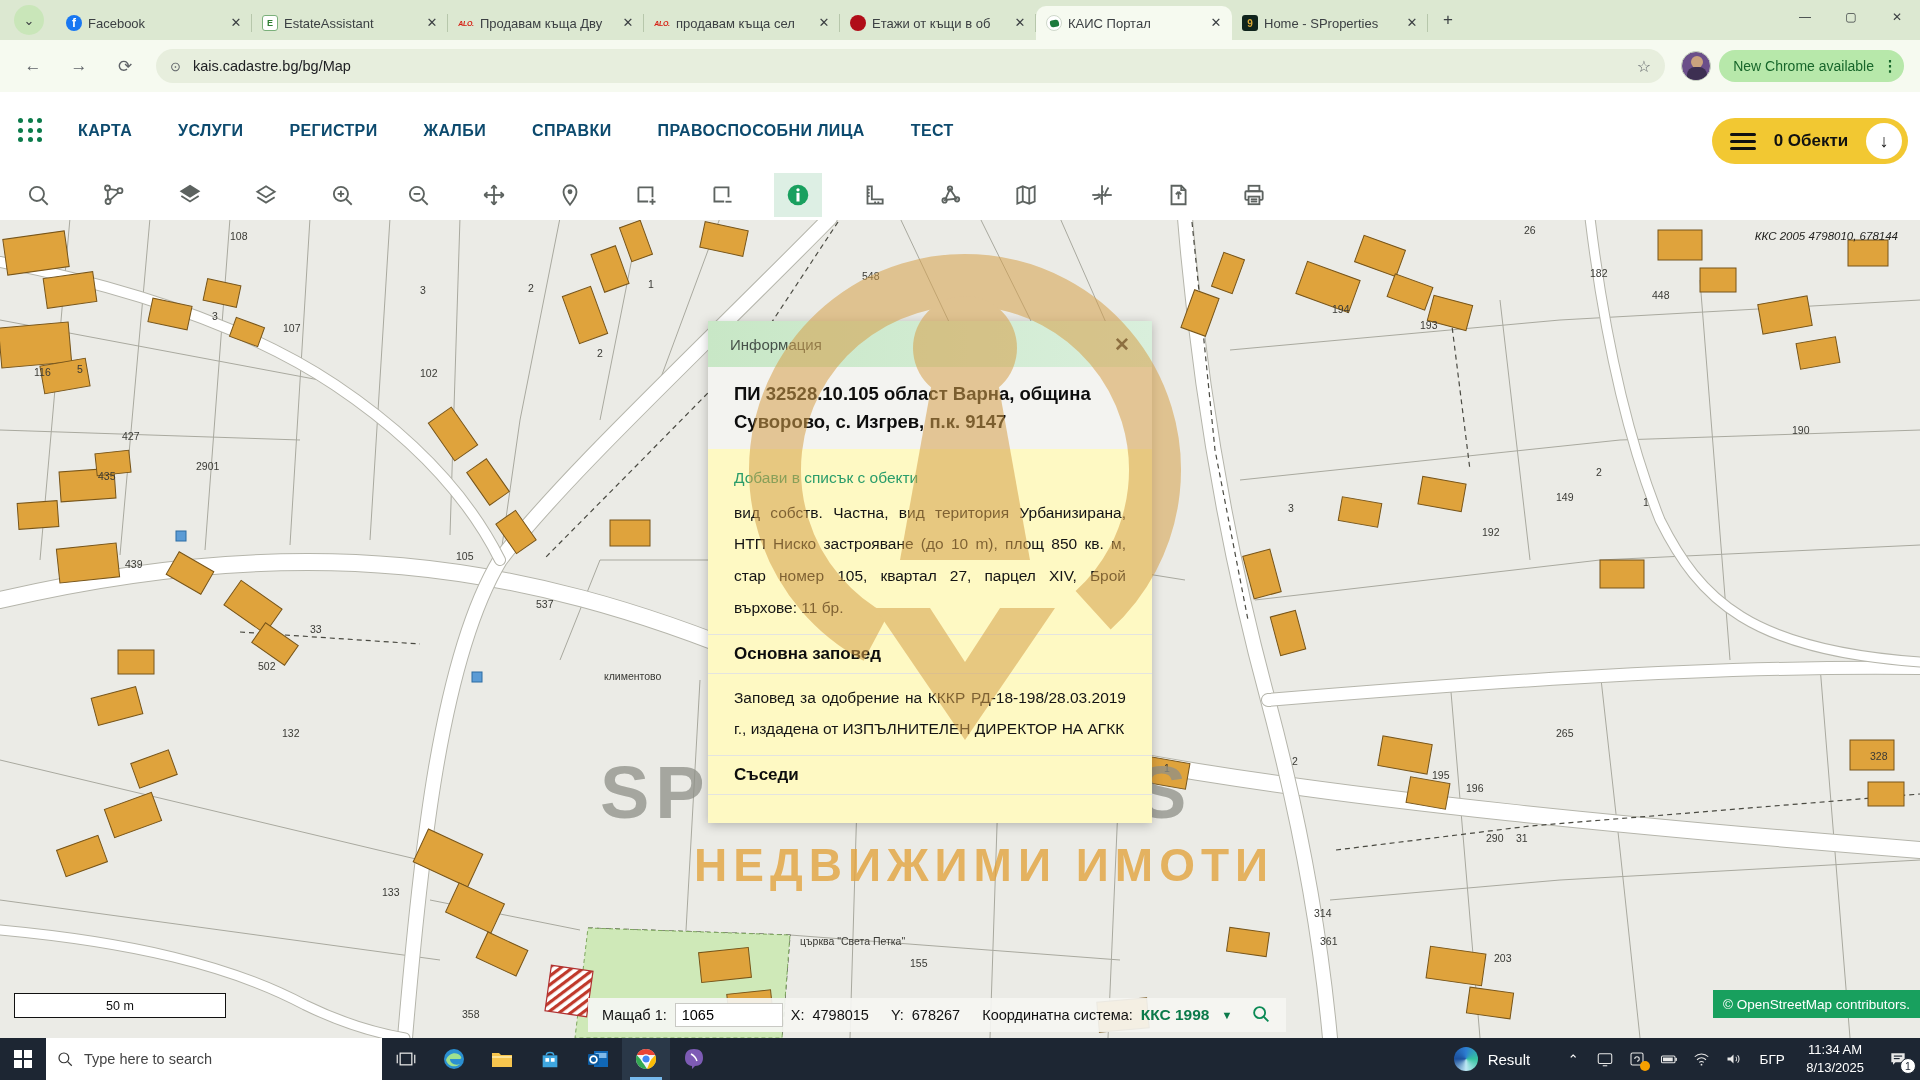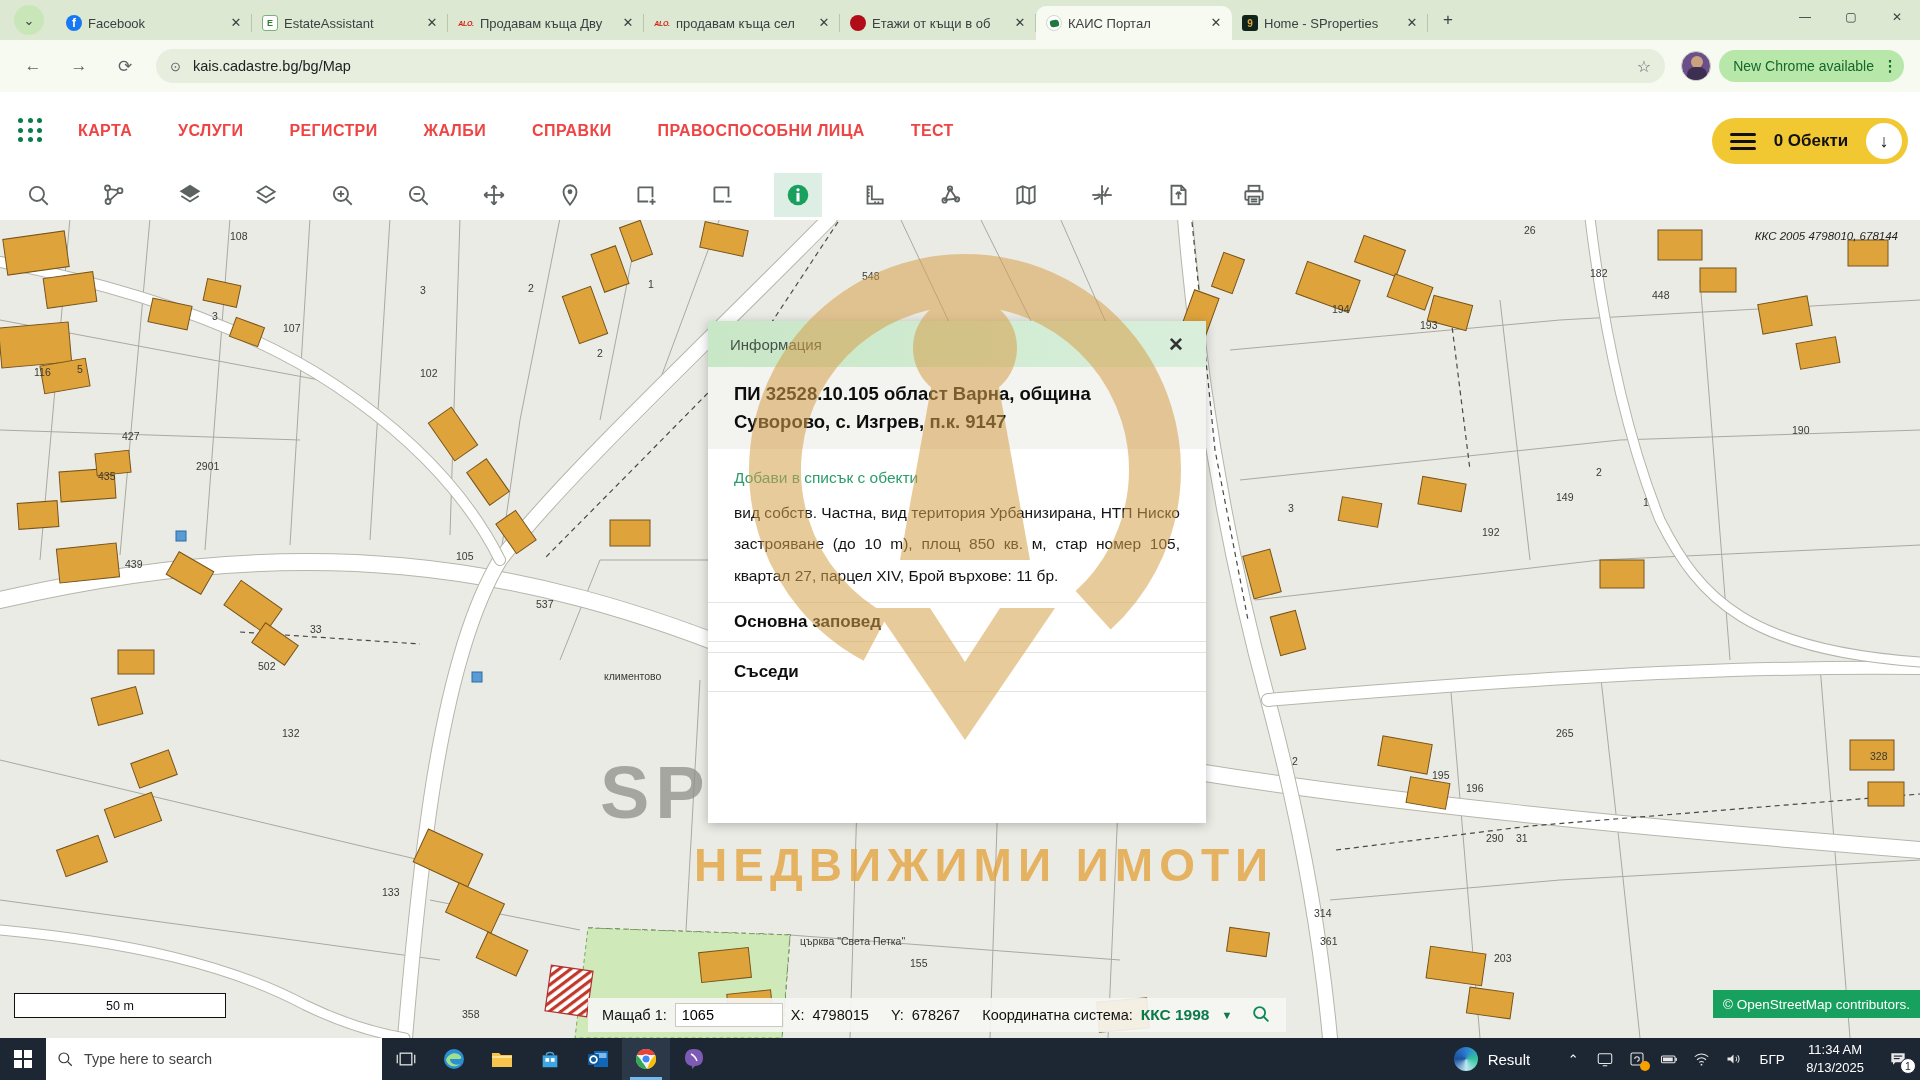--- a/index.html
+++ b/index.html
@@ -32,40 +32,40 @@
   .avatar { width:30px; height:30px; border-radius:50%; background:#6b4f8a; margin:0 8px; overflow:hidden; position:relative; border:1px solid #c9d6c0; }
   .avatar:before { content:""; position:absolute; left:9px; top:4px; width:12px; height:12px; border-radius:50%; background:#caa27e; }
   .avatar:after { content:""; position:absolute; left:5px; top:15px; width:20px; height:14px; border-radius:8px 8px 0 0; background:#3d2f52; }
   .update-pill { height:32px; background:#b7e8aa; border-radius:16px; display:flex; align-items:center; padding:0 6px 0 14px; color:#17662a; font-size:14px; margin-right:6px; white-space:nowrap; }
   .update-pill .dots { color:#17662a; font-size:15px; font-weight:bold; margin-left:8px; letter-spacing:0; width:16px; text-align:center; }
   
   .navbar { height:78px; background:#fff; display:flex; align-items:center; padding:0 18px; position:relative; }
   .grid-ico { width:26px; height:26px; display:grid; grid-template-columns:repeat(3,1fr); gap:3px; margin-right:34px; }
   .grid-ico i { width:5px; height:5px; border-radius:50%; background:#0b7a4a; }
   .menu { display:flex; gap:46px; align-items:center; }
-  .menu-item { color:#ef4444; font-weight:bold; font-size:16px; letter-spacing:.4px; white-space:nowrap; }
+  .menu-item { color:#0c4a6e; font-weight:bold; font-size:16px; letter-spacing:.4px; white-space:nowrap; }
   .objects-pill { position:absolute; right:12px; top:26px; height:46px; min-width:196px; background:#f2c832; border-radius:23px; display:flex; align-items:center; padding:0 6px 0 18px; }
   .objects-pill .burger { width:26px; display:flex; flex-direction:column; gap:4px; }
   .objects-pill .burger i { height:3px; background:#111; border-radius:2px; }
   .objects-pill .obj-label { font-weight:bold; font-size:17px; color:#111; flex:1; text-align:center; }
   .objects-pill .dl { width:36px; height:36px; background:#fff; border-radius:50%; display:flex; align-items:center; justify-content:center; font-size:18px; color:#111; }
   
   .toolbar { height:50px; background:#fff; display:flex; align-items:center; padding-left:14px; }
   .tool { width:48px; height:44px; display:flex; align-items:center; justify-content:center; margin-right:28px; }
   .tool svg { stroke:#5d6360; fill:none; stroke-width:1.7; }
   .tool.active { background:#ddefe4; }
   
   .map { position:relative; width:1920px; height:818px; background:#ebebe6; overflow:hidden; }
   .map svg.base { position:absolute; left:0; top:0; z-index:1; }
   .wm-latin { position:absolute; left:600px; top:530px; z-index:4; font-size:74px; font-weight:bold; color:#8e9088; opacity:.75; letter-spacing:6px; }
   .wm-cyr { position:absolute; left:694px; top:618px; z-index:6; font-size:46px; font-weight:bold; color:#e3a43f; opacity:.8; letter-spacing:6px; white-space:nowrap; }
   .wm-keyhole { position:absolute; left:700px; top:0px; z-index:40; pointer-events:none; opacity:.55; }
   .corner-label { position:absolute; right:22px; top:10px; z-index:10; font-size:11.5px; color:#22221f;font-style:italic; }
   
-  .popup { position:absolute; left:708px; top:101px; width:498px; height:502px; background:#ffffff; z-index:20; box-shadow:0 2px 10px rgba(0,0,0,.25); display:flex; flex-direction:column; }
+  .popup { position:absolute; left:708px; top:101px; width:444px; height:502px; background:#fef9c3; z-index:20; box-shadow:0 2px 10px rgba(0,0,0,.25); display:flex; flex-direction:column; }
   .popup-head { height:46px; background:linear-gradient(90deg,#c8e7c6,#d9efdc); display:flex; align-items:center; padding:0 22px; flex:none; }
   .popup-head .ph-title { color:#47524a; font-size:15px; flex:1; }
   .popup-head .ph-close { color:#333; font-size:19px; font-weight:bold; }
   .popup-title { background:#f3f3f0; padding:13px 26px; font-weight:bold; font-size:18.5px; line-height:1.5; color:#0d0d0d; }
   .popup-body { padding:8px 26px 0; }
   .add-link { color:#2a9d6a; font-size:15.5px; margin:12px 0 10px; display:inline-block; }
   .p-par { font-size:15.5px; color:#141414; text-align:justify; line-height:2.05; }
   .p-sec { margin:10px -26px 0; padding:9px 26px; font-weight:bold; font-size:17px; color:#0d0d0d; border-top:1px solid #e4e4e0; border-bottom:1px solid #e4e4e0; }
   .p-neigh { font-size:16px; color:#54544e; line-height:1.9; margin-top:10px; }
   
@@ -506,20 +506,21 @@
   <div class="popup">
     <div class="popup-head">
       <span class="ph-title">Информация</span>
       <span class="ph-close">✕</span>
     </div>
     <div class="popup-title">ПИ 32528.10.105 област Варна, община Суворово, с. Изгрев, п.к. 9147</div>
     <div class="popup-body">
       <span class="add-link">Добави в списък с обекти</span>
       <div class="p-par">вид собств. Частна, вид територия Урбанизирана, НТП Ниско застрояване (до 10 m), площ 850 кв. м, стар номер 105, квартал 27, парцел XIV, Брой върхове: 11 бр.</div>
       <div class="p-sec">Основна заповед</div>
+      <div class="p-par" style="margin-top:8px;">Заповед за одобрение на КККР РД-18-198/28.03.2019 г., издадена от ИЗПЪЛНИТЕЛЕН ДИРЕКТОР НА АГКК</div>
       <div class="p-sec">Съседи</div>
     </div>
   </div>
 
   <div class="scalebar">50 m</div>
 
   <div class="statusbar">
     <span>Мащаб 1:</span>
     <input class="sb-input" value="1065" style="">
     <span>X:</span>

